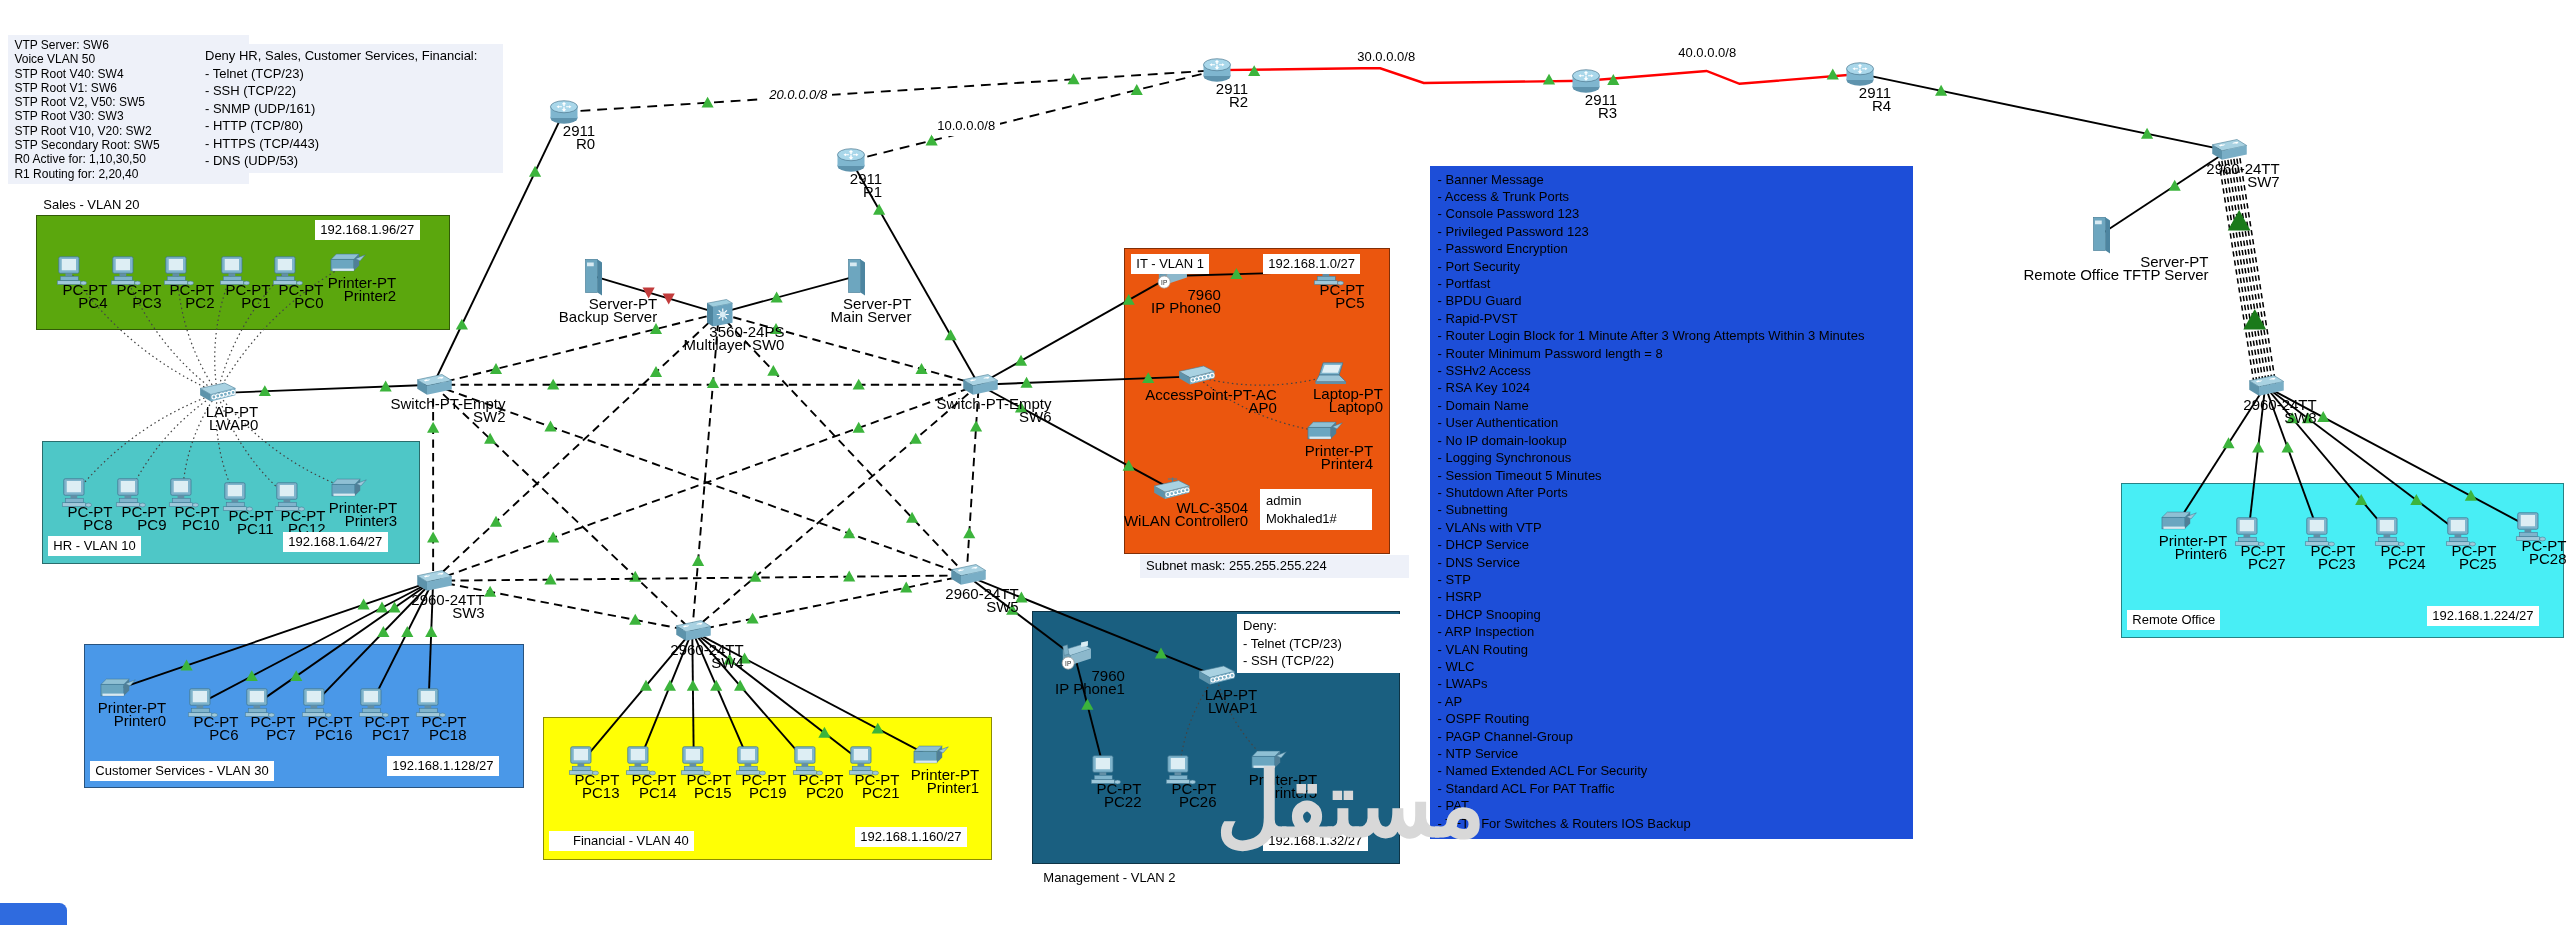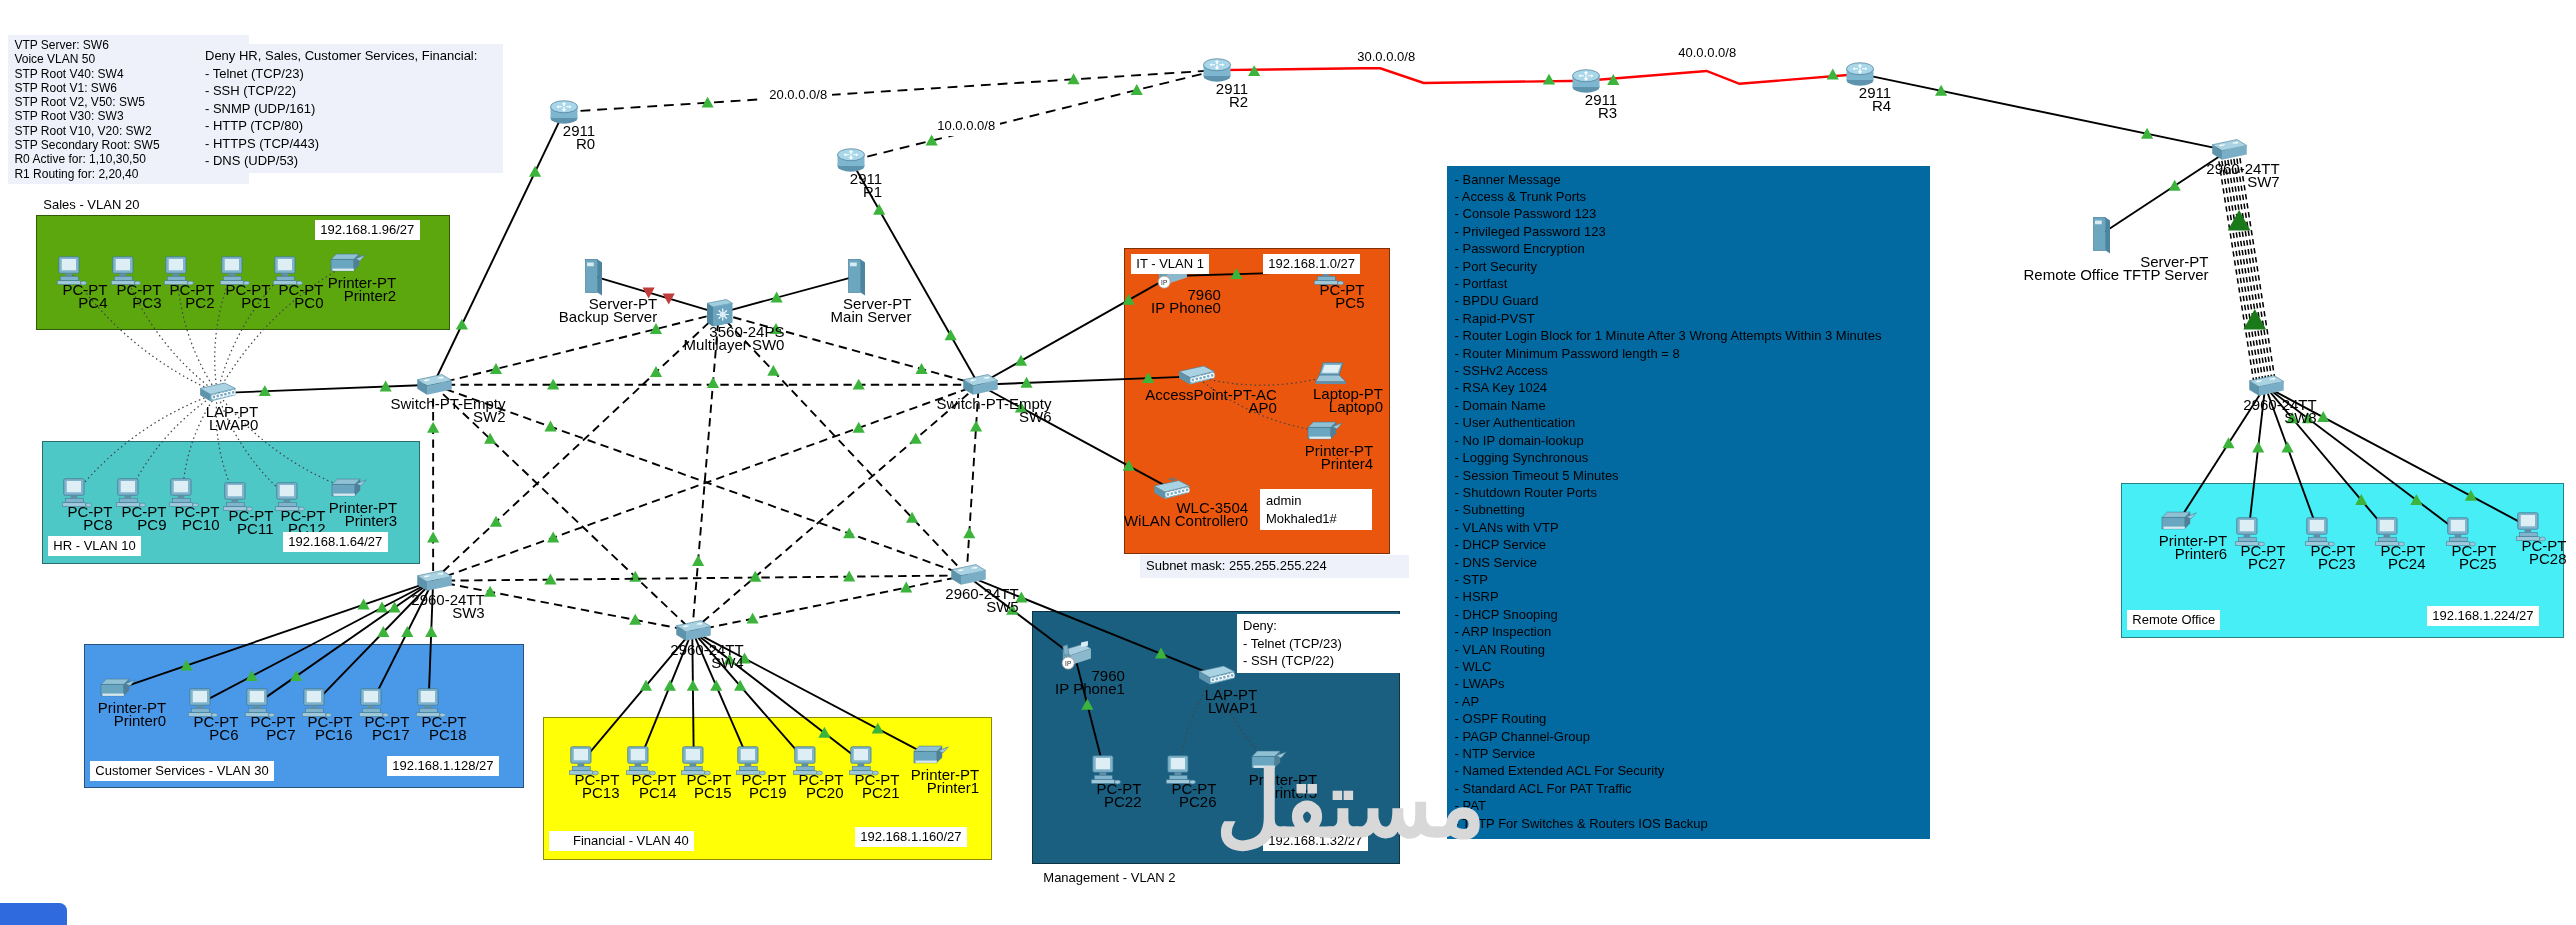--- a/index.html
+++ b/index.html
@@ -14,21 +14,21 @@
   .vlan-box{position:absolute;border:0.8px solid rgba(0,0,0,.45);}
   .chip{position:absolute;background:#fff;color:#000;font-size:13px;line-height:15px;padding:2.3px 5.3px;white-space:nowrap;}
   .device{position:absolute;pointer-events:auto;}
   .dev-icon{position:absolute;transform:translate(-50%,-50%);display:block;line-height:0;}
   .dev-label{position:absolute;top:12px;left:15px;transform:translateX(-50%);text-align:right;
              font-size:15px;line-height:13.3px;color:#000;white-space:nowrap;}
   .note{position:absolute;color:#000;}
   .note.light{background:#eef1f9;}
   .note.white{background:#ffffff;}
   .note div{white-space:nowrap;}
-  #features-panel{position:absolute;background:#0369a1;color:#000;margin-left:17px;}
+  #features-panel{position:absolute;background:#1d4ed8;color:#000;}
   #features-panel div{white-space:nowrap;}
   .wm-logo{position:absolute;font-weight:bold;color:#d8d8d8;}
   .wm-url{position:absolute;color:#d8d8d8;letter-spacing:1.5px;}
   .wm-badge{position:absolute;background:#2f6bdf;border-radius:0 7.6px 0 0;}
 </style>
 </head>
 <body>
 
 <div id="canvas">
   <div id="boxes">
@@ -1063,21 +1063,21 @@
       <div class="chip" style="left: 90px; top: 761px;">Customer Services - VLAN 30</div>
       <div class="chip" style="left: 387px; top: 756px;">192.168.1.128/27</div>
       <div class="chip" style="left: 549px; top: 831px; padding-left: 24px;">Financial - VLAN 40</div>
       <div class="chip" style="left: 855px; top: 827px;">192.168.1.160/27</div>
       <div class="chip" style="left: 1038px; top: 868px;">Management - VLAN 2</div>
       <div class="chip" style="left: 1263px; top: 831px;">192.168.1.32/27</div>
       <div class="chip" style="left: 1131px; top: 254px;">IT - VLAN 1</div>
       <div class="chip" style="left: 1263px; top: 254px;">192.168.1.0/27</div>
       <div class="chip" style="left: 2127px; top: 610px;">Remote Office</div>
       <div class="chip" style="left: 2427px; top: 606px;">192.168.1.224/27</div>
-      <div class="chip" style="left: 764px; top: 85px;">20.0.0.0/8</div>
+      <div class="chip" style="left: 764px; top: 85px; font-style: italic;">20.0.0.0/8</div>
       <div class="chip" style="left: 932px; top: 116px;">10.0.0.0/8</div>
       <div class="chip" style="left: 1352px; top: 47px;">30.0.0.0/8</div>
       <div class="chip" style="left: 1673px; top: 43px;">40.0.0.0/8</div>
     </div>
   <div id="notes-layer">
     <div id="features-panel" style="left: 1430px; top: 166px; width: 468px; height: 664px; font-size: 13px; line-height: 17.4px; padding: 4.6px 7.6px;">
         <div>- Banner Message</div>
         <div>- Access &amp; Trunk Ports</div>
         <div>- Console Password 123</div>
         <div>- Privileged Password 123</div>
@@ -1088,21 +1088,21 @@
         <div>- Rapid-PVST</div>
         <div>- Router Login Block for 1 Minute After 3 Wrong Attempts Within 3 Minutes</div>
         <div>- Router Minimum Password length = 8</div>
         <div>- SSHv2 Access</div>
         <div>- RSA Key 1024</div>
         <div>- Domain Name</div>
         <div>- User Authentication</div>
         <div>- No IP domain-lookup</div>
         <div>- Logging Synchronous</div>
         <div>- Session Timeout 5 Minutes</div>
-        <div>- Shutdown Router Ports</div>
+        <div>- Shutdown After Ports</div>
         <div>- Subnetting</div>
         <div>- VLANs with VTP</div>
         <div>- DHCP Service</div>
         <div>- DNS Service</div>
         <div>- STP</div>
         <div>- HSRP</div>
         <div>- DHCP Snooping</div>
         <div>- ARP Inspection</div>
         <div>- VLAN Routing</div>
         <div>- WLC</div>

